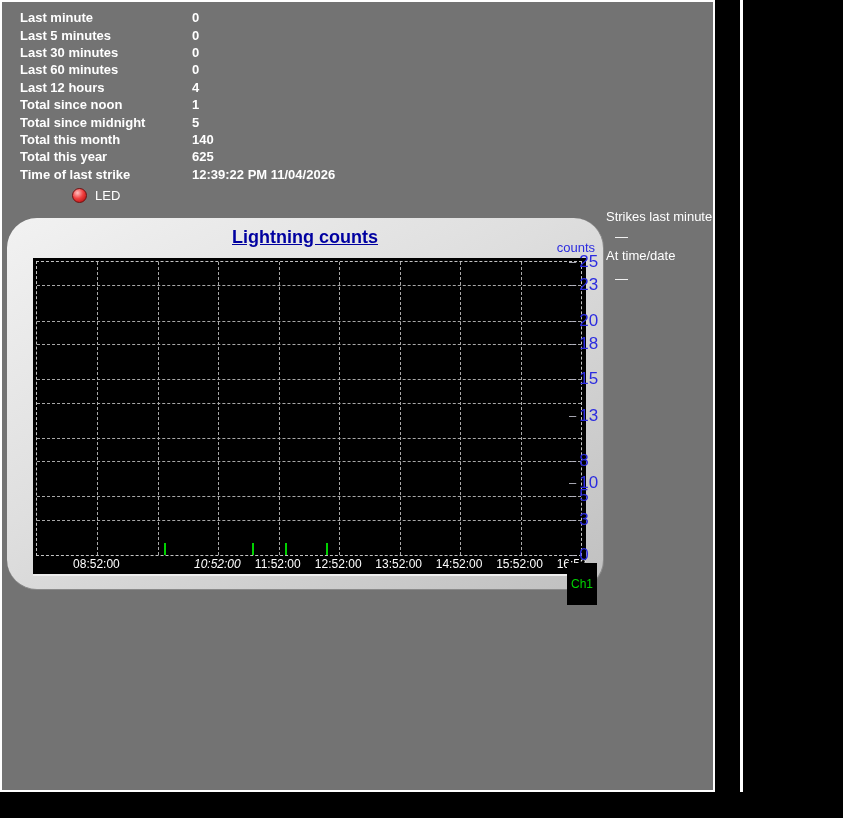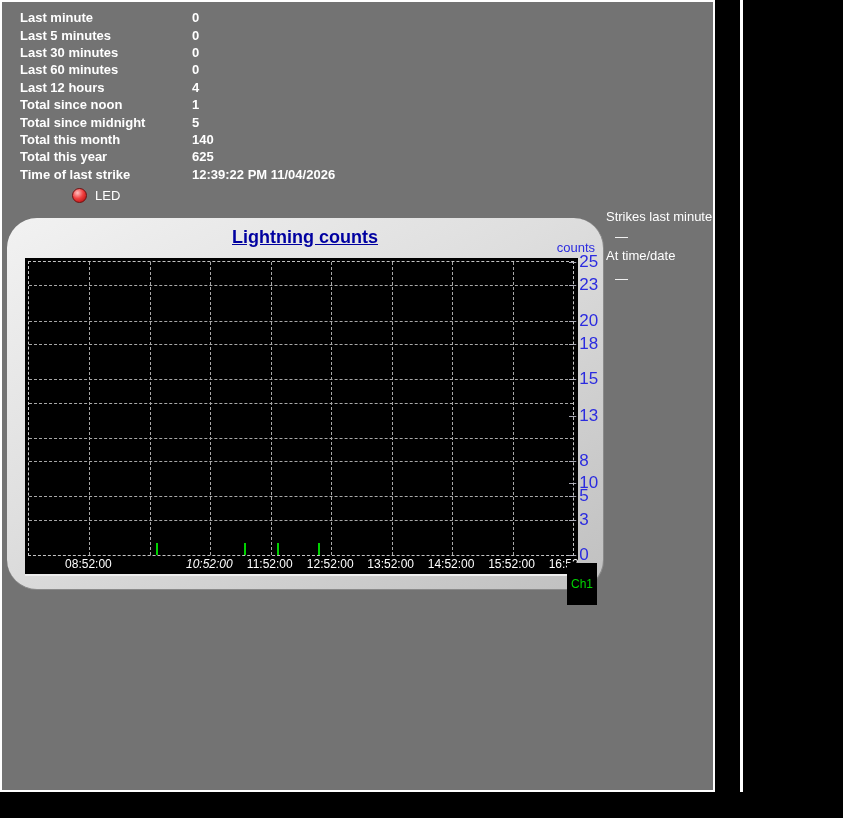--- a/index.html
+++ b/index.html
@@ -28,21 +28,21 @@
   .led-label{color:#ffffff;font-size:13px;}
   
   .panel{
     position:absolute;left:5px;top:216px;width:596px;height:371px;
     background:linear-gradient(150deg,#f2f2f2 0%,#dedede 45%,#c0c0c0 100%);
     border-right:1px solid #8a8a8a;border-bottom:1px solid #8a8a8a;border-radius:30px;
   }
   .chart-title{position:absolute;top:9px;left:0;width:100%;text-align:center;
     font-size:18px;font-weight:bold;text-decoration:underline;color:#0000a0;}
   .counts-label{position:absolute;top:22px;right:8px;font-size:13px;color:#2b2bdf;}
-  .chart-black{position:absolute;left:18px;top:40px;width:553px;height:316px;
+  .chart-black{position:absolute;left:26px;top:40px;width:553px;height:316px;
     background:#000;border-bottom:2px solid #ededed;overflow:hidden;}
   .plot{position:absolute;left:3px;top:3px;width:544px;height:293px;
     border:1px dashed #c4c4c4;box-sizing:content-box;}
   .gridline-v{position:absolute;top:0;height:100%;width:0;border-left:1px dashed #a8a8a8;}
   .gridline-h{position:absolute;left:0;width:100%;height:0;border-top:1px dashed #a8a8a8;}
   .spike{position:absolute;bottom:0;width:2px;background:#00d200;}
   .xlabels{position:absolute;left:3px;top:299px;width:548px;height:17px;}
   .xlabel{position:absolute;transform:translateX(-50%);color:#ffffff;font-size:12px;white-space:nowrap;}
   .yticks{position:absolute;left:562px;top:0;width:34px;height:100%;}
   .ytick{position:absolute;display:flex;align-items:center;gap:3px;height:15px;}

